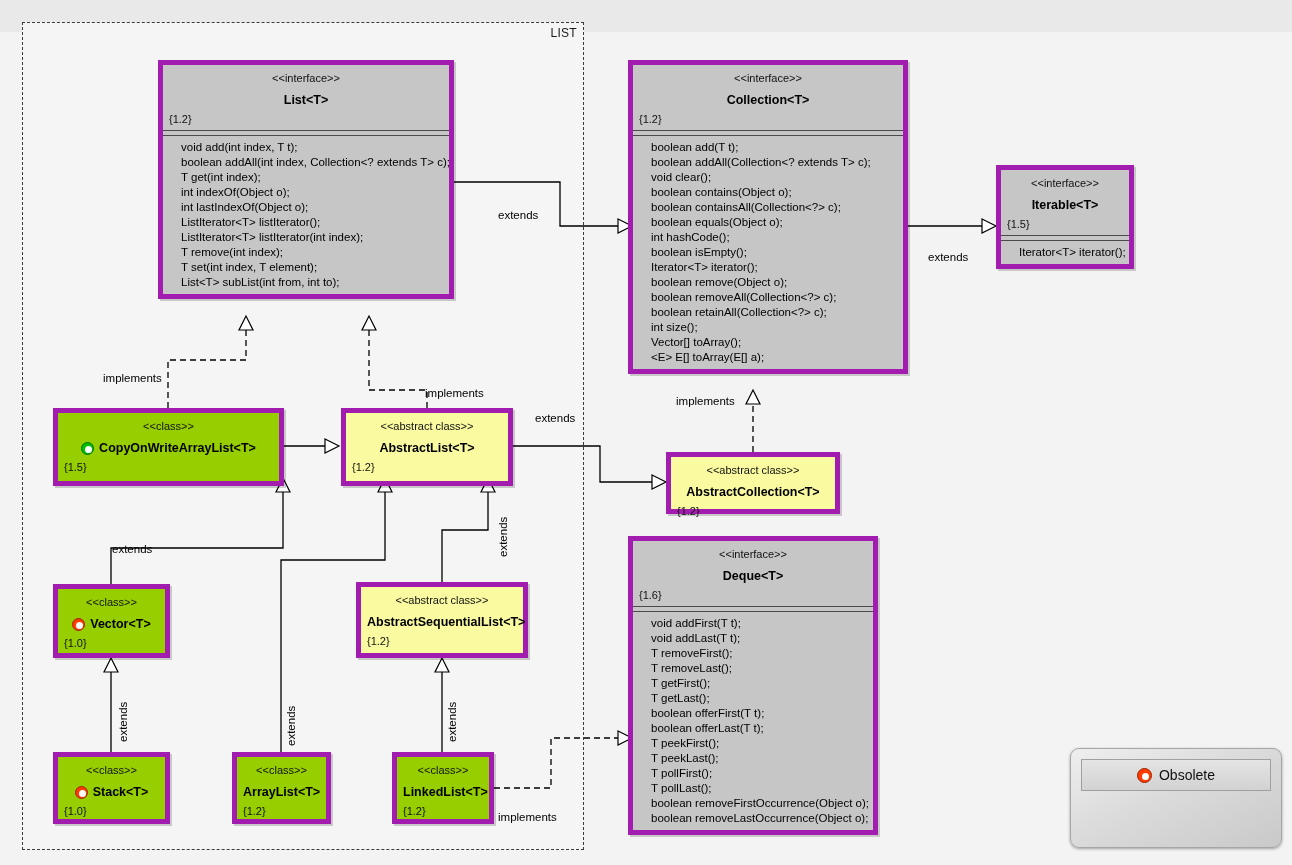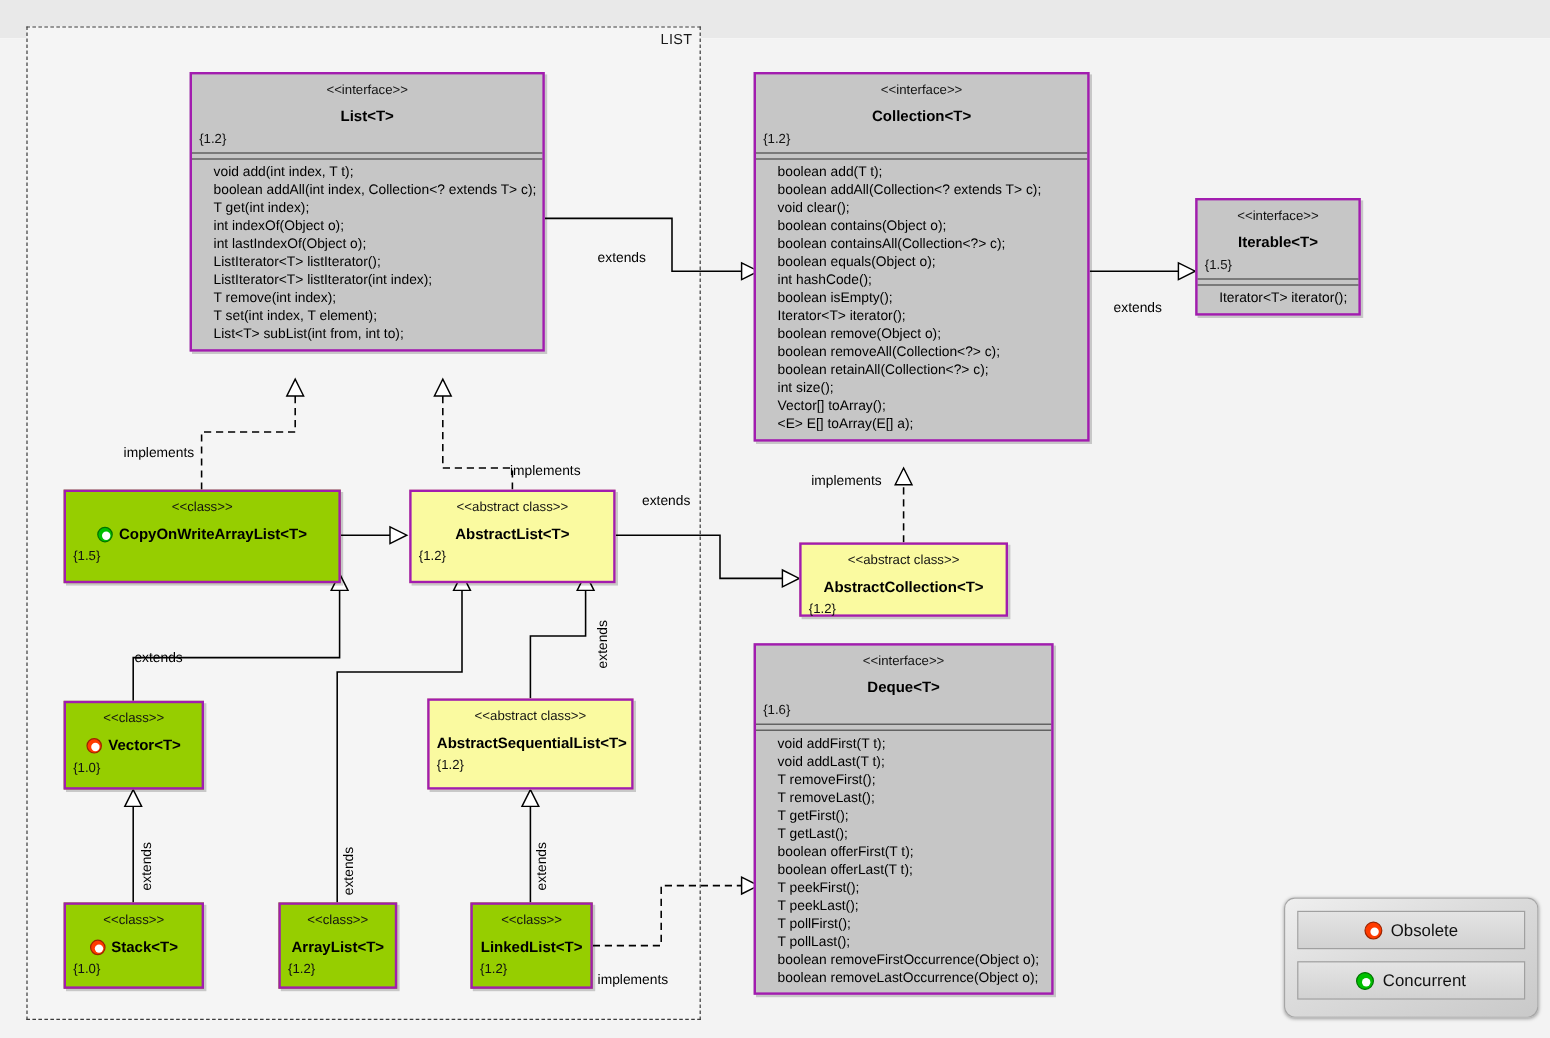--- a/index.html
+++ b/index.html
@@ -46,21 +46,21 @@
     right: 6px; top: 3px;
     font-size: 12px;
     color: #1a1a1a;
     letter-spacing: .3px;
   }
 
   
   .uml {
     position: absolute;
     box-sizing: border-box;
-    border: 2px solid #a21caf;
+    border: 5px solid #a21caf;
     box-shadow: 2px 2px 0 rgba(0,0,0,.18);
   }
   .uml.iface   { background: #c6c6c6; }
   .uml.abs     { background: #fafaa0; }
   .uml.cls     { background: #96ce00; }
 
   .uml-head {
     position: relative;
     padding: 6px 6px 4px 6px;
     text-align: center;
@@ -419,19 +419,15 @@
       <div class="cname">LinkedList&lt;T&gt;</div>
       <div class="ver">{1.2}</div>
     </div>
   </div>
 
   <div class="legend">
     <div class="legend-item">
       <span class="badge obsolete"></span>
       <span>Obsolete</span>
     </div>
-    <div class="legend-item">
-      <span class="badge concurrent"></span>
-      <span>Concurrent</span>
-    </div>
   </div>
 
 </div>
 
 </body></html>

